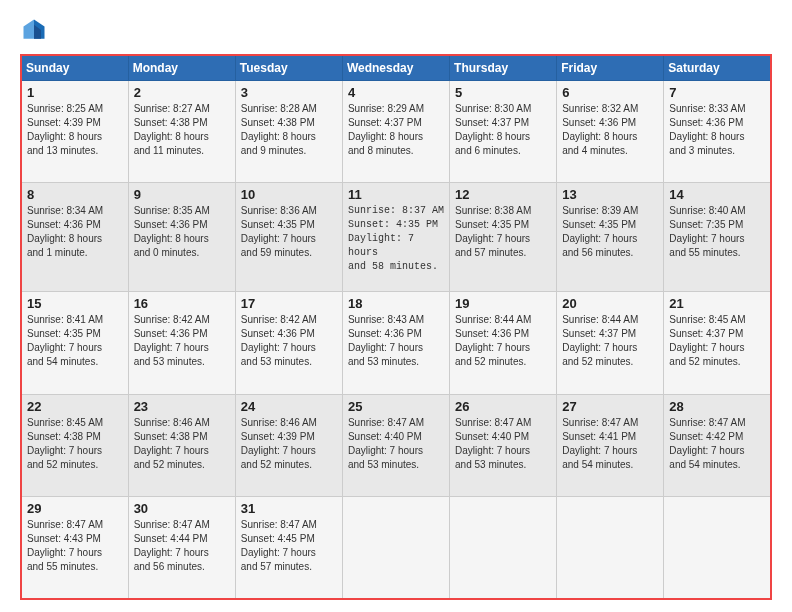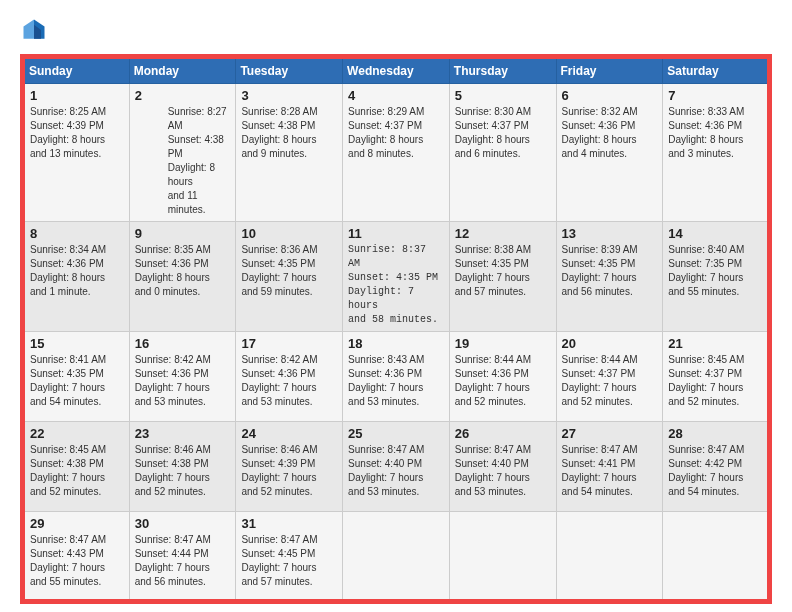--- a/index.html
+++ b/index.html
@@ -50,21 +50,21 @@
       color: #333;
       line-height: 1.1;
     }
     .subtitle {
       font-size: 14px;
       color: #555;
       margin-top: 2px;
     }
     .calendar {
       flex: 1;
-      border: 5px solid #ef4444;
+      border: 2px solid #ef4444;
       border-collapse: collapse;
       width: 100%;
       table-layout: fixed;
     }
     .calendar thead tr th {
       background-color: #2e6db4;
       color: #fff;
       font-size: 12px;
       font-weight: bold;
       padding: 5px 4px;
@@ -139,21 +139,21 @@
     <tr>
           <td>
             <span class="day-number">1</span>
             <div class="day-info" style="white-space: pre-line;">Sunrise: 8:25 AM
 Sunset: 4:39 PM
 Daylight: 8 hours
 and 13 minutes.</div>
           </td>
           <td>
             <span class="day-number">2</span>
-            <div class="day-info" style="white-space: pre-line; margin-left: 33px;">Sunrise: 8:27 AM
+            <div class="day-info" style="white-space: pre-line;">Sunrise: 8:27 AM
 Sunset: 4:38 PM
 Daylight: 8 hours
 and 11 minutes.</div>
           </td>
           <td>
             <span class="day-number">3</span>
             <div class="day-info" style="white-space: pre-line;">Sunrise: 8:28 AM
 Sunset: 4:38 PM
 Daylight: 8 hours
 and 9 minutes.</div>

